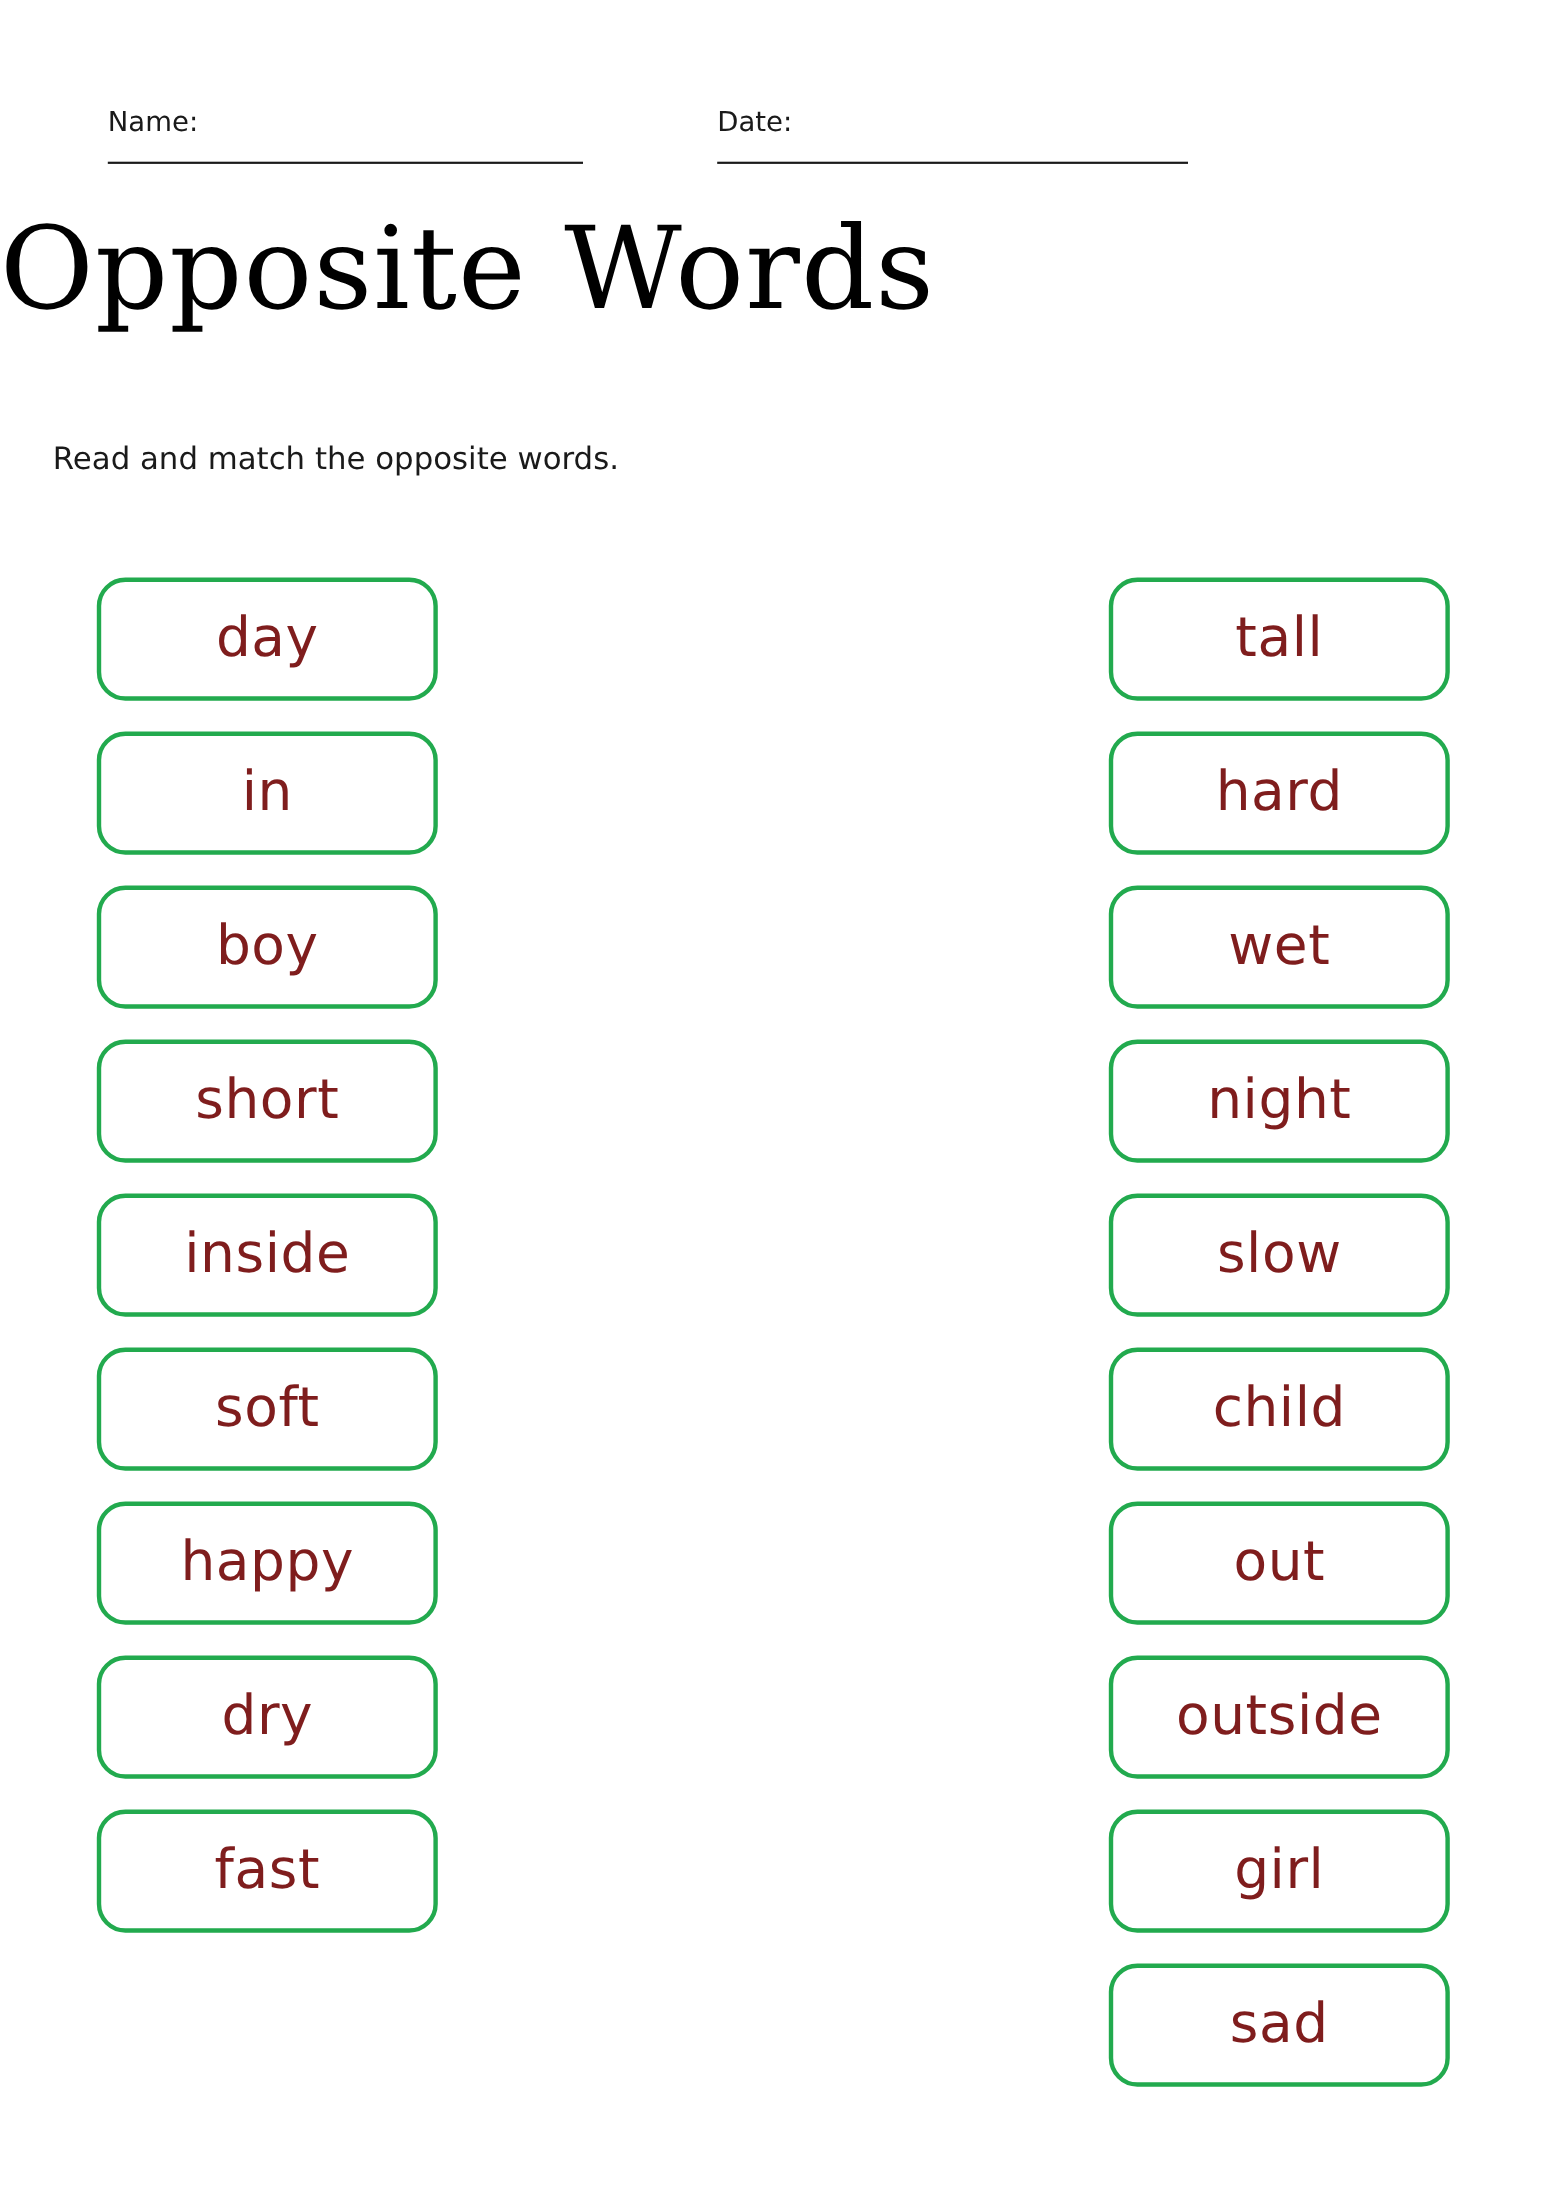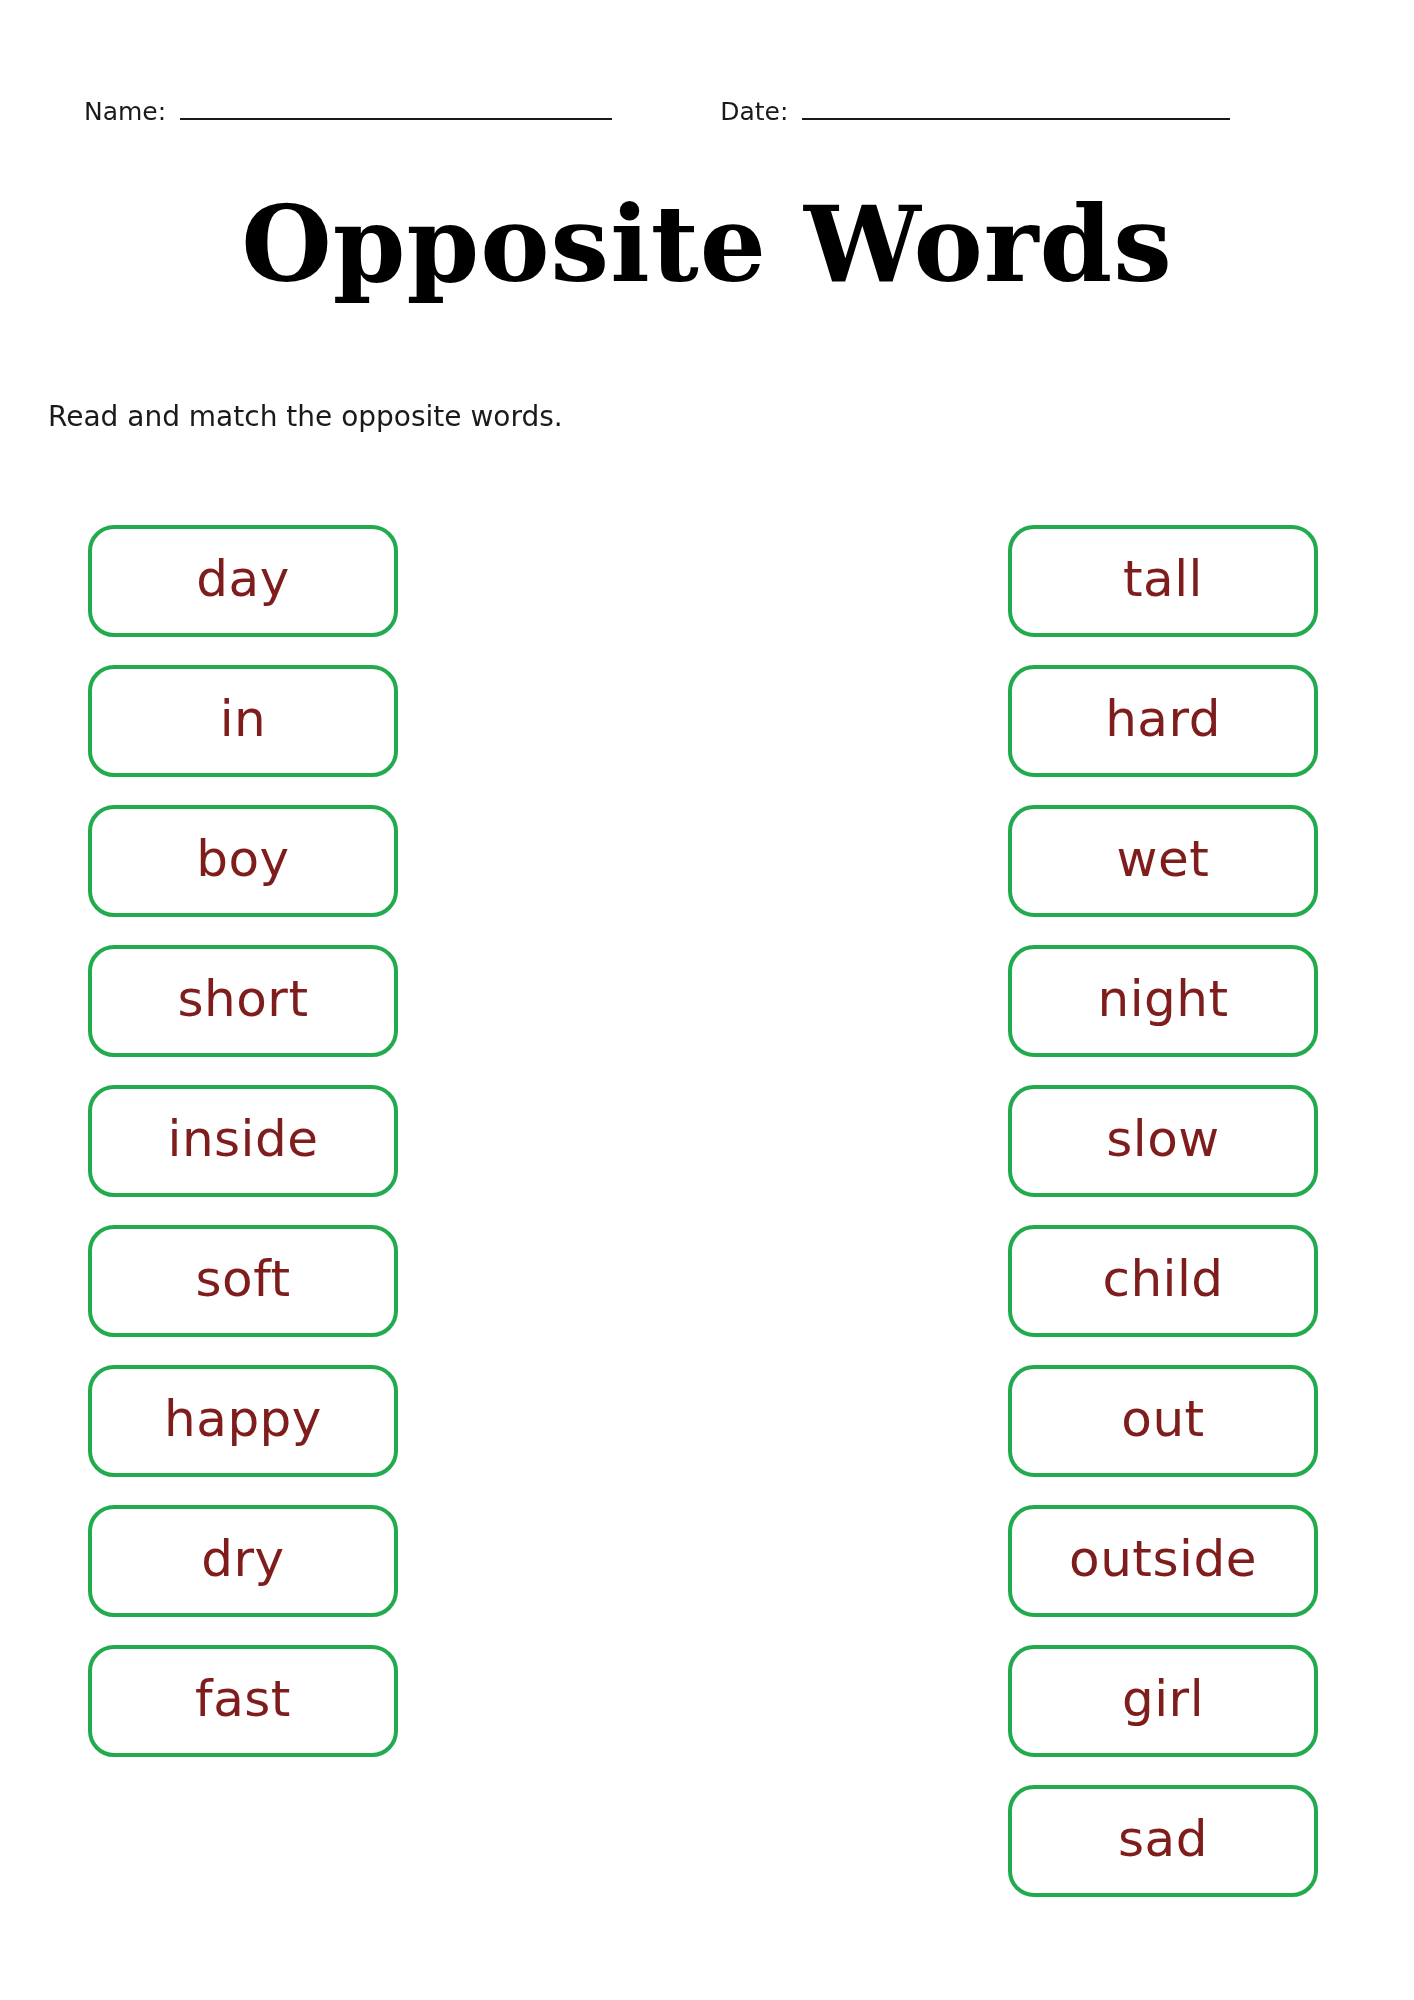--- a/index.html
+++ b/index.html
@@ -28,20 +28,21 @@
     top: 96px;
     left: 84px;
     right: 84px;
     height: 40px;
     display: flex;
     align-items: baseline;
   }
   .field {
     display: flex;
     align-items: baseline;
+    flex-direction: column;
   }
   .field-label {
     font-family: "DejaVu Sans", sans-serif;
     font-size: 25px;
     font-weight: 400;
     color: #1a1a1a;
     white-space: nowrap;
   }
   .field-line {
     display: inline-block;
@@ -52,23 +53,23 @@
   .field-name .field-line { width: 432px; }
   .field-date { margin-left: 108px; }
   .field-date .field-line { width: 428px; }
 
   
   .title {
     position: absolute;
     top: 190px;
     left: 0;
     width: 100%;
-    text-align: center;
+    text-align: left;
     font-family: "DejaVu Serif", serif;
-    font-weight: 700;
+    font-weight: 400;
     font-size: 104px;
     letter-spacing: 1px;
     color: #000000;
     line-height: 1.05;
   }
 
   
   .instruction {
     position: absolute;
     top: 400px;

